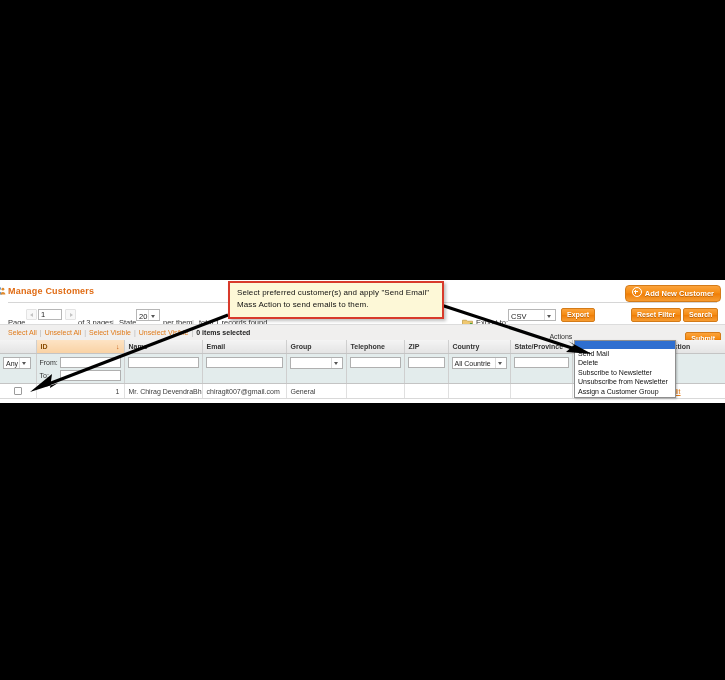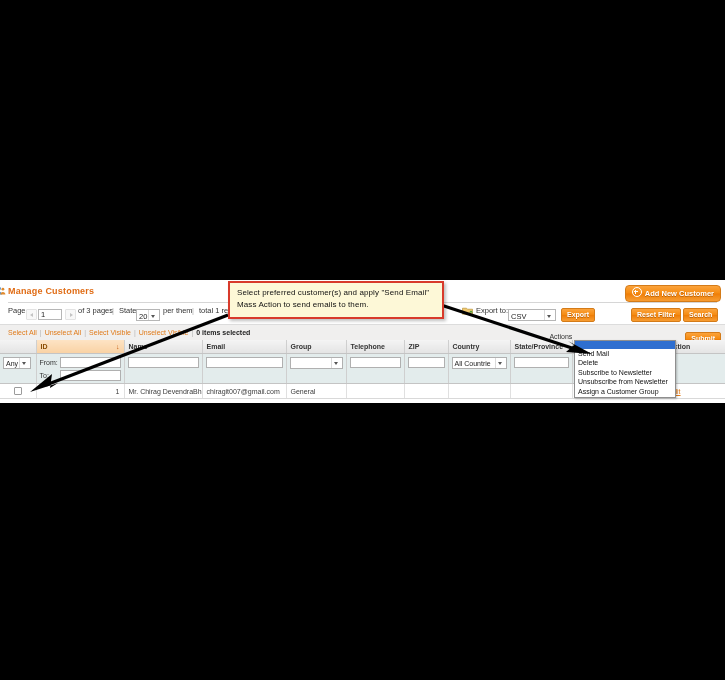--- a/index.html
+++ b/index.html
@@ -49,21 +49,21 @@
 
   .head-rule{
     position:absolute;left:8px;top:22px;width:709px;height:1px;background:#d6d6d6;
   }
 
   
   .toolrow{
     position:absolute;left:0;top:26px;width:725px;height:19px;
     font-size:7.5px;color:#333;
   }
-  .toolrow .lbl{position:absolute;top:0;white-space:nowrap;}
+  .toolrow .lbl{position:absolute;top:12px;white-space:nowrap;}
   .pg-arrow{
     position:absolute;top:3px;width:9px;height:9px;border:1px solid #c9c9c9;
     background:#f3f3f3;border-radius:1px;
   }
   .pg-arrow.dis{opacity:.5;}
   .pg-arrow::after{
     content:"";position:absolute;left:3px;top:2.5px;
     border-top:2px solid transparent;border-bottom:2px solid transparent;
   }
   .pg-arrow.left::after{border-right:3px solid #888;}

